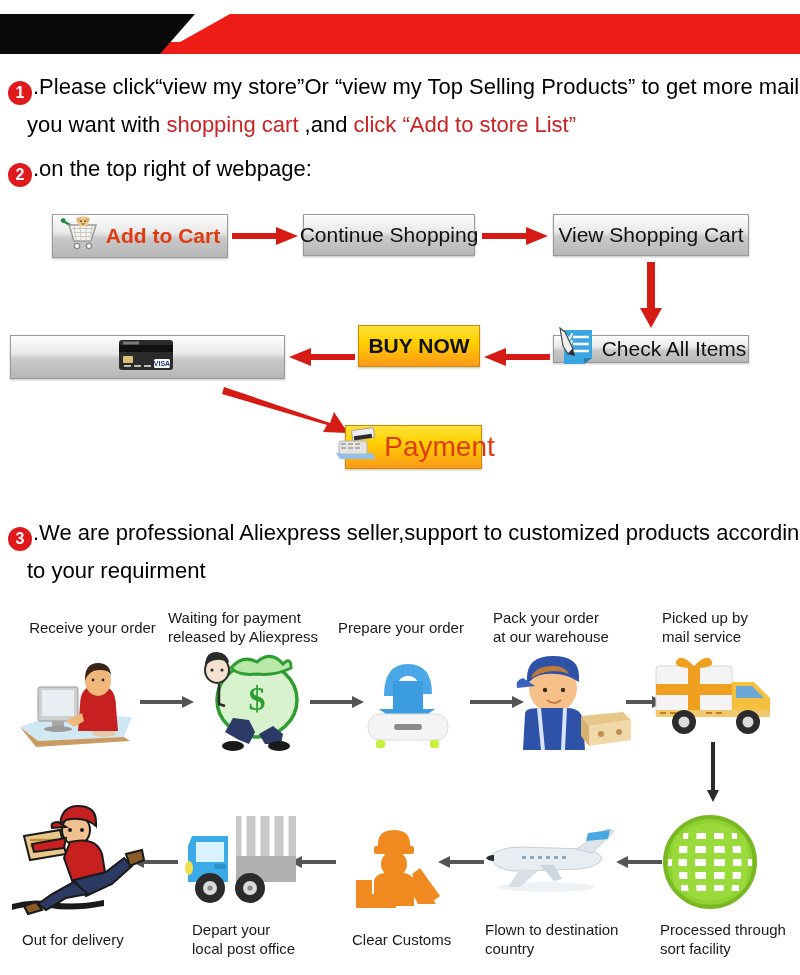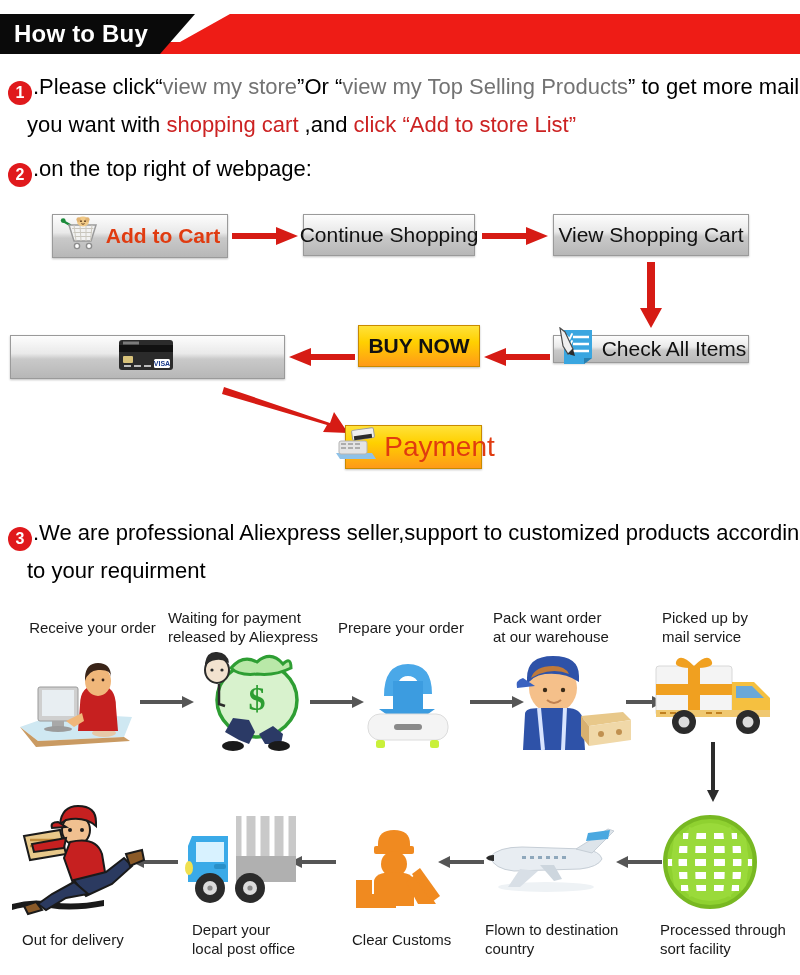--- a/index.html
+++ b/index.html
@@ -29,21 +29,21 @@
     white-space:nowrap;
   }
   
   .step-num{
     display:inline-block;width:24px;height:24px;border-radius:50%;
     background:#e0191c;color:#fff;font-size:16px;font-weight:bold;
     text-align:center;line-height:24px;vertical-align:-4px;
     margin-right:1px;
   }
   .para{position:absolute;font-size:22px;line-height:40px;white-space:nowrap;}
-  .blue{color:#737373;}
+  .blue{color:#000000;}
   .red{color:#cc2222;}
   
   .btn{
     position:absolute;
     box-sizing:border-box;
     border:1px solid #9a9a9a;
     background:linear-gradient(180deg,#fdfdfd 0%,#e9e9e9 42%,#c9c9c9 55%,#b7b7b7 100%);
     display:flex;align-items:center;justify-content:center;
     font-size:21px;color:#111;white-space:nowrap;
     box-shadow:0 1px 2px rgba(0,0,0,.25);
@@ -66,21 +66,20 @@
   }
   .track-ico{position:absolute;}
   .gray-arrow{position:absolute;}
 </style>
 </head>
 <body>
 
 <div class="banner">
   <div class="banner-red"></div>
   <div class="banner-black"></div>
-  <div class="banner-title">How to Buy</div>
 </div>
 
 <div class="para" style="left:8px;top:67px;">
   <span class="step-num">1</span><span>.Please click“</span><span class="blue">view my store</span><span>”Or “</span><span class="blue">view my Top Selling Products</span><span>” to get more mail</span>
 </div>
 
 <div class="para" style="left:27px;top:105px;">
   <span>you want with </span><span class="red">shopping cart</span><span> ,and </span><span class="red">click “Add to store List”</span>
 </div>
 
@@ -204,21 +203,21 @@
   <span class="step-num">3</span><span>.We are professional Aliexpress seller,support to customized products accordin</span>
 </div>
 <div class="para" style="left:27px;top:551px;">
   <span>to your requirment</span>
 </div>
 
 <div class="track-label" style="left:20px;top:618px;width:145px;white-space:pre-line;text-align:center;">Receive your order</div>
 <div class="track-label" style="left:168px;top:608px;width:168px;white-space:pre-line;">Waiting for payment
 released by Aliexpress</div>
 <div class="track-label" style="left:338px;top:618px;width:140px;white-space:pre-line;">Prepare your order</div>
-<div class="track-label" style="left:493px;top:608px;width:150px;white-space:pre-line;">Pack want order
+<div class="track-label" style="left:493px;top:608px;width:150px;white-space:pre-line;">Pack your order
 at our warehouse</div>
 <div class="track-label" style="left:662px;top:608px;width:130px;white-space:pre-line;">Picked up by
 mail service</div>
 
 <div class="track-ico" style="left:12px;top:655px;">
   <svg width="130" height="100" viewBox="0 0 130 100">
     <ellipse cx="60" cy="88" rx="52" ry="8" fill="#ffffff"></ellipse>
     <path d="M8 72 L48 58 L120 62 L112 82 L26 86 Z" fill="#cfe8f2"></path>
     <path d="M8 72 L26 86 L112 82 L118 86 L24 92 Z" fill="#c99a62"></path>
     <rect x="26" y="32" width="40" height="34" rx="2" fill="#cfcfcf" stroke="#9a9a9a"></rect>

